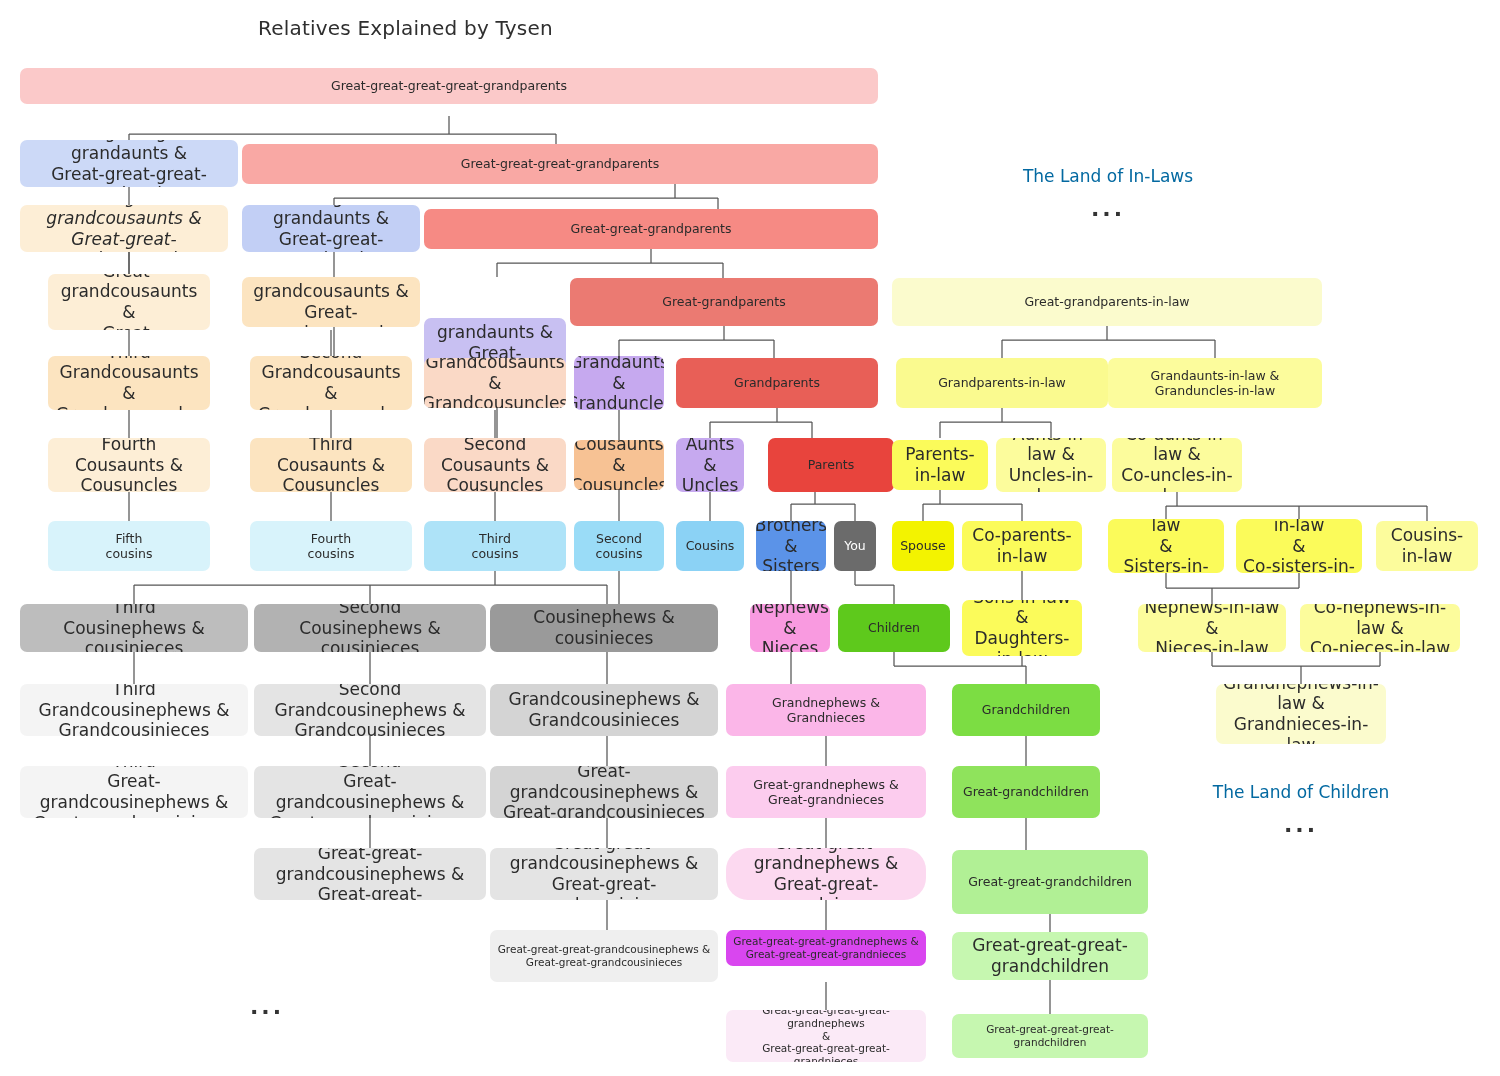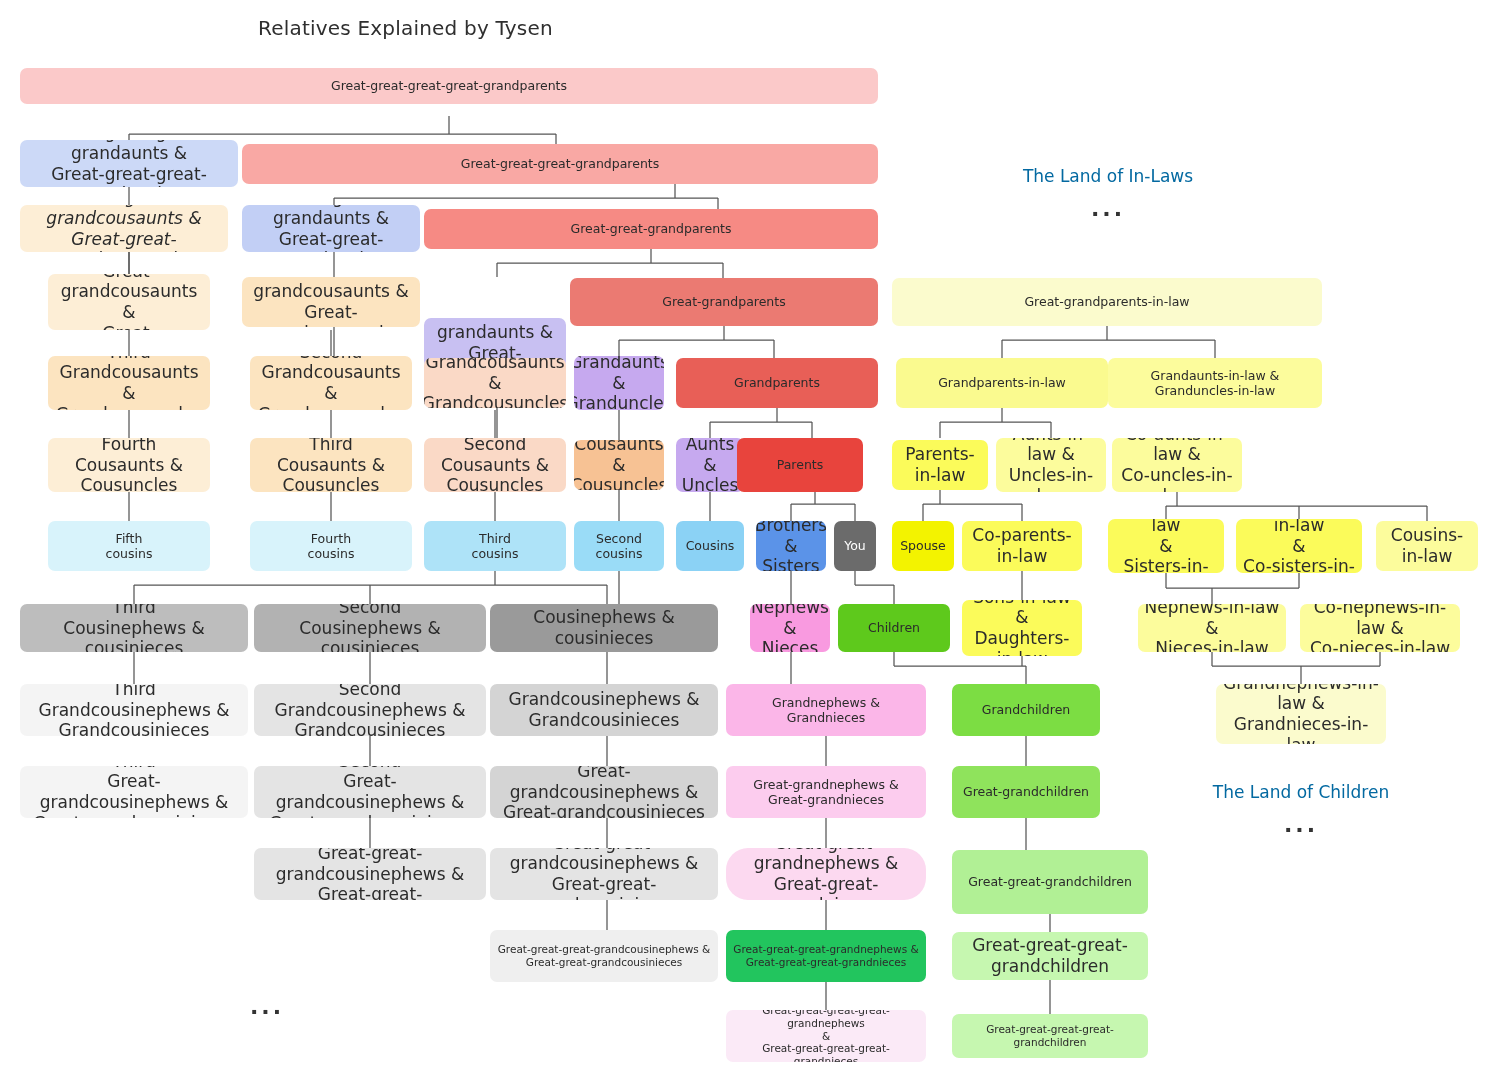--- a/index.html
+++ b/index.html
@@ -171,21 +171,21 @@
       <div class="node sm" style="left: 250px; top: 438px; width: 162px; height: 54px; background: rgb(252, 228, 192);">Third
 Cousaunts &amp;
 Cousuncles</div>
       <div class="node sm" style="left: 424px; top: 438px; width: 142px; height: 54px; background: rgb(250, 217, 198);">Second
 Cousaunts &amp;
 Cousuncles</div>
       <div class="node sm" style="left: 574px; top: 440px; width: 90px; height: 50px; background: rgb(247, 194, 148);">Cousaunts &amp;
 Cousuncles</div>
       <div class="node sm" style="left: 676px; top: 438px; width: 68px; height: 54px; background: rgb(198, 169, 239);">Aunts &amp;
 Uncles</div>
-      <div class="node md" style="left: 737px; top: 438px; width: 126px; height: 54px; background: rgb(232, 68, 61);">Parents</div>
+      <div class="node md" style="left: 768px; top: 438px; width: 126px; height: 54px; background: rgb(232, 68, 61);">Parents</div>
       <div class="node md" style="left: 48px; top: 521px; width: 162px; height: 50px; background: rgb(216, 243, 251);">Fifth
 cousins</div>
       <div class="node md" style="left: 250px; top: 521px; width: 162px; height: 50px; background: rgb(216, 243, 251);">Fourth
 cousins</div>
       <div class="node md" style="left: 424px; top: 521px; width: 142px; height: 50px; background: rgb(174, 227, 248);">Third
 cousins</div>
       <div class="node md" style="left: 574px; top: 521px; width: 90px; height: 50px; background: rgb(154, 220, 247);">Second
 cousins</div>
       <div class="node md" style="left: 676px; top: 521px; width: 68px; height: 50px; background: rgb(139, 210, 245);">Cousins</div>
       <div class="node sm" style="left: 756px; top: 521px; width: 70px; height: 50px; background: rgb(91, 147, 232);">Brothers &amp;
@@ -224,21 +224,21 @@
       <div class="node sm" style="left: 254px; top: 848px; width: 232px; height: 52px; background: rgb(228, 228, 228);">Second
 Great-great-grandcousinephews &amp;
 Great-great-grandcousinieces</div>
       <div class="node sm" style="left: 490px; top: 848px; width: 228px; height: 52px; background: rgb(228, 228, 228);">Great-great-grandcousinephews &amp;
 Great-great-grandcousinieces</div>
       <div class="node sm" style="left: 726px; top: 848px; width: 200px; height: 52px; background: rgb(252, 217, 240); border-radius: 22px;">Great-great-grandnephews &amp;
 Great-great-grandnieces</div>
       <div class="node md" style="left: 952px; top: 850px; width: 196px; height: 64px; background: rgb(177, 240, 149);">Great-great-grandchildren</div>
       <div class="node xs" style="left: 490px; top: 930px; width: 228px; height: 52px; background: rgb(239, 239, 239);">Great-great-great-grandcousinephews &amp;
 Great-great-grandcousinieces</div>
-      <div class="node xs" style="left: 726px; top: 930px; width: 200px; height: 52px; background: #22c55e;">Great-great-great-grandnephews &amp;
+      <div class="node xs" style="left: 726px; top: 930px; width: 200px; height: 36px; background: #d946ef;">Great-great-great-grandnephews &amp;
 Great-great-great-grandnieces</div>
       <div class="node sm" style="left: 952px; top: 932px; width: 196px; height: 48px; background: rgb(198, 247, 176);">Great-great-great-grandchildren</div>
       <div class="node xs" style="left: 726px; top: 1010px; width: 200px; height: 52px; background: rgb(251, 234, 247);">Great-great-great-great-grandnephews
 &amp;
 Great-great-great-great-grandnieces</div>
       <div class="node xs" style="left: 952px; top: 1014px; width: 196px; height: 44px; background: rgb(198, 247, 176);">Great-great-great-great-grandchildren</div>
       <div class="node md" style="left: 892px; top: 278px; width: 430px; height: 48px; background: rgb(251, 251, 205);">Great-grandparents-in-law</div>
       <div class="node md" style="left: 896px; top: 358px; width: 212px; height: 50px; background: rgb(250, 250, 143);">Grandparents-in-law</div>
       <div class="node md" style="left: 1108px; top: 358px; width: 214px; height: 50px; background: rgb(252, 252, 156);">Grandaunts-in-law &amp;
 Granduncles-in-law</div>

